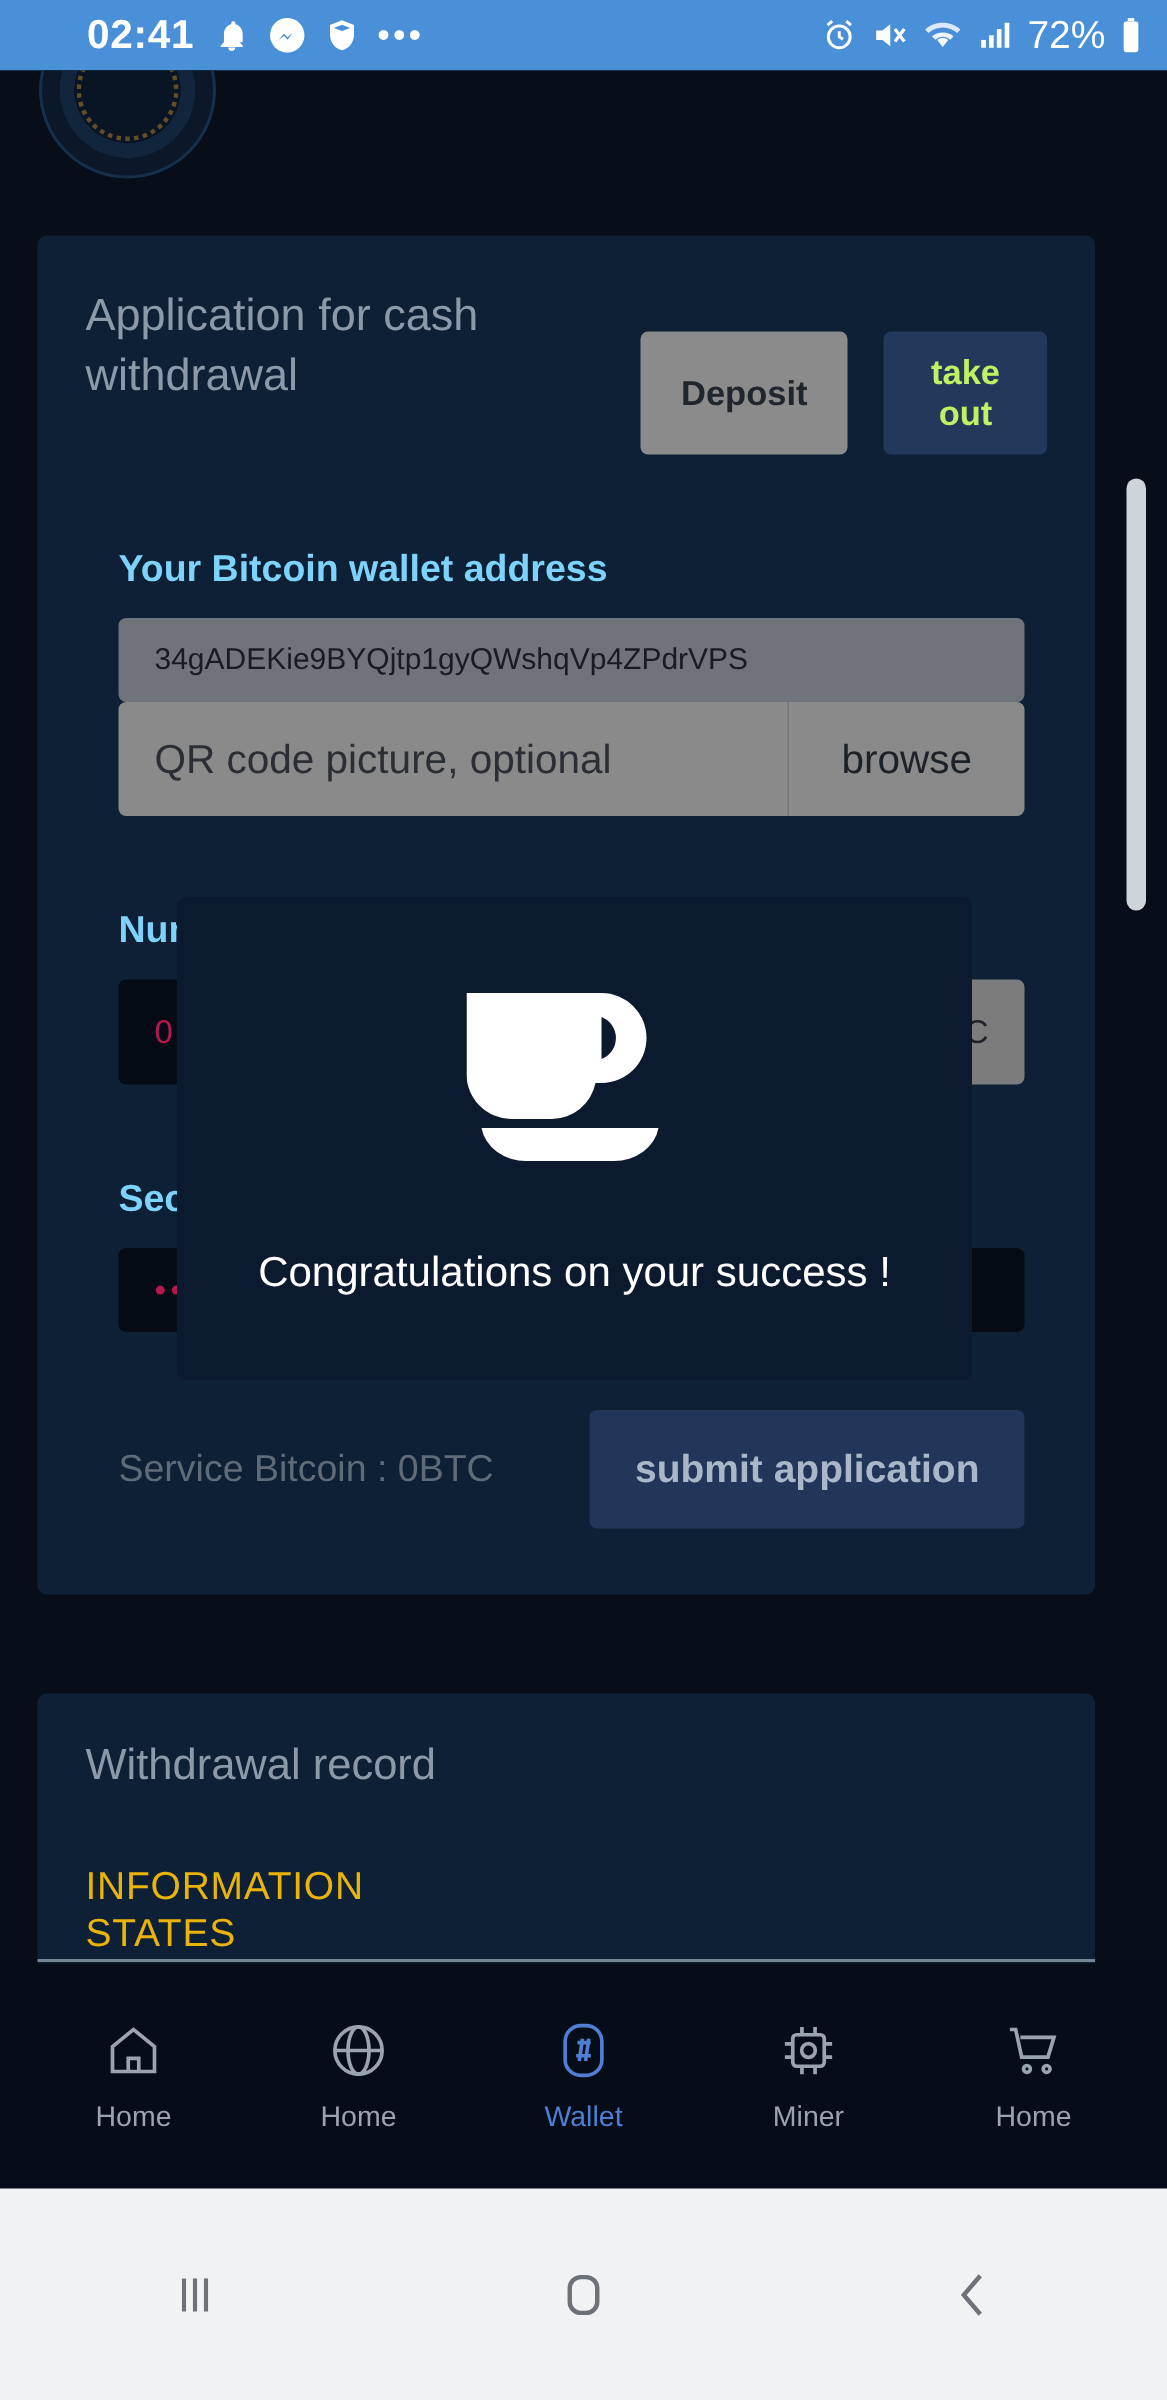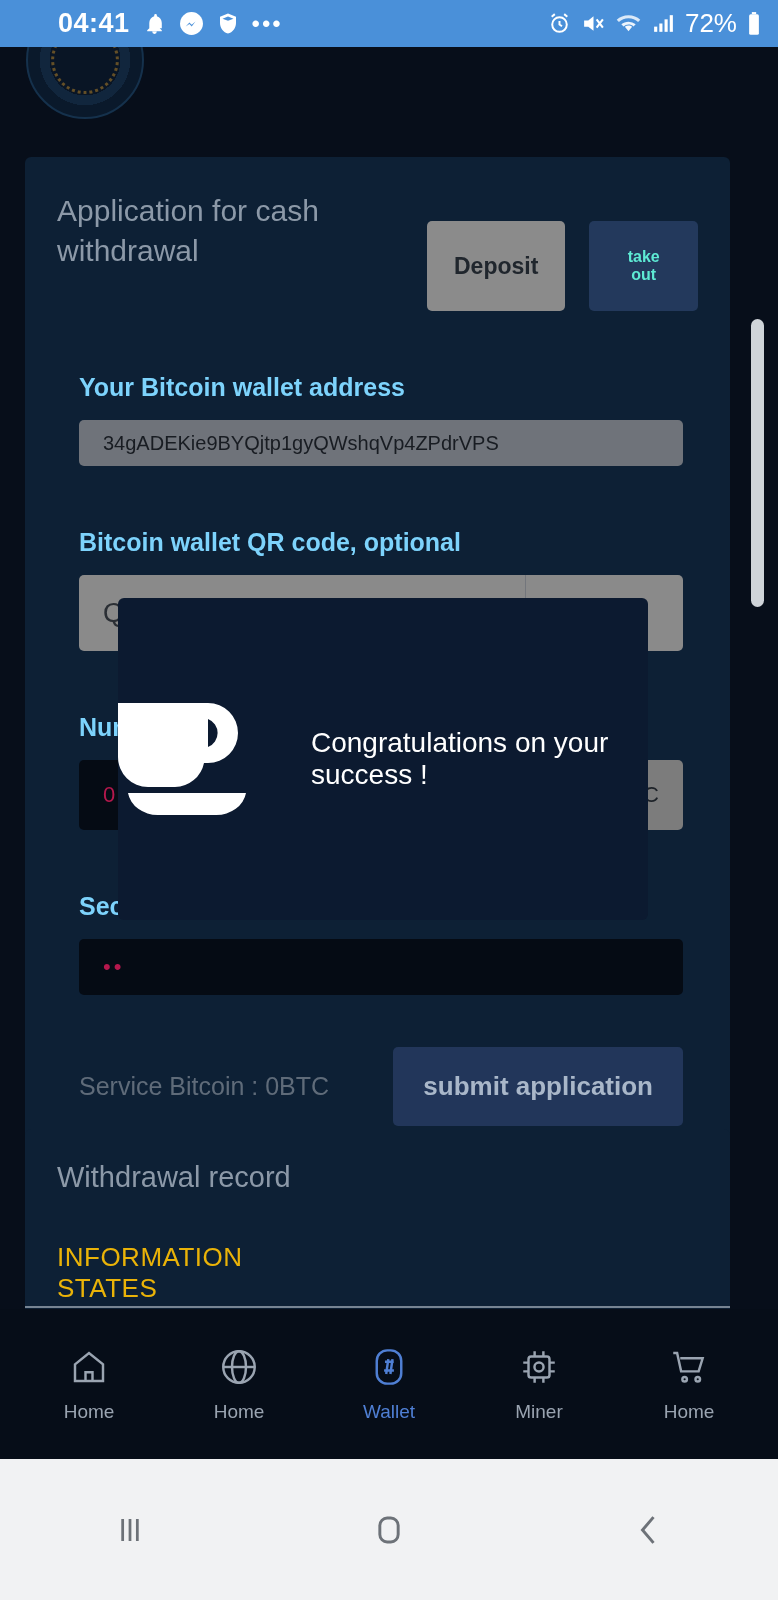--- a/index.html
+++ b/index.html
@@ -60,31 +60,31 @@
   }
   .card-title {
     font-size: 30px; color: #8c99a8; line-height: 1.32; max-width: 370px; font-weight: 400;
   }
   .head-btns { margin-left: auto; display: flex; gap: 24px; padding-top: 30px; }
   .btn-deposit {
     background: #8b8b8b; color: #20262d; font-size: 23px; font-weight: 700;
     border: none; border-radius: 5px; padding: 15px 27px; cursor: pointer;
   }
   .btn-takeout {
-    background: #23395c; color: #5eead4; font-size: 16px; font-weight: 700;
-    border: none; border-radius: 5px; padding: 27px 25px; cursor: pointer;
+    background: #23395c; color: #bef264; font-size: 23px; font-weight: 700;
+    border: none; border-radius: 5px; padding: 14px 25px; cursor: pointer;
   }
 
   .form { padding: 0 47px 0 54px; }
   .field-label {
     font-size: 25px; font-weight: 700; color: #7dd3fc;
     margin-top: 62px; margin-bottom: 18px;
   }
   .input-box {
-    background: #6f737a; border-radius: 5px; height: 46px;
+    background: #6f737a; border-radius: 5px; height: 56px;
     display: flex; align-items: center; padding: 0 24px;
     font-size: 20px; color: #181c22;
     overflow: hidden; white-space: nowrap;
   }
   .file-row {
     background: #8a8a8a; border-radius: 5px; height: 76px;
     display: flex; align-items: center; overflow: hidden;
   }
   .file-name { flex: 1; padding: 0 24px; font-size: 27px; color: #2b2f35; }
   .file-browse {
@@ -151,42 +151,42 @@
   
   .scrollbar {
     position: absolute; right: 14px; top: 272px; width: 13px; height: 288px;
     background: #cfd4d9; border-radius: 7px;
   }
 
   
   .modal {
     position: absolute; left: 118px; top: 551px; width: 530px; height: 322px;
     background: #0c1a30; border-radius: 6px;
-    display: flex; flex-direction: row; align-items: center;
+    display: flex; flex-direction: column; align-items: center;
     justify-content: center; gap: 49px;
     z-index: 20;
   }
   .modal-text { font-size: 28px; color: #ffffff; }
 
   
   .androidnav {
     position: absolute; left: 0; bottom: 0; width: 778px; height: 141px;
     background: #f1f2f3;
     display: flex; align-items: center; justify-content: space-around;
   }
   .androidnav .an-btn { cursor: pointer; display: flex; align-items: center; justify-content: center; width: 120px; height: 100%; }
 </style>
 </head>
 <body>
 
 <div class="screen">
 
   <div class="statusbar">
     <div class="sb-left">
-      <span class="sb-time">04:41</span>
+      <span class="sb-time">02:41</span>
       <span class="sb-ico">
         <svg width="25" height="25" viewBox="0 0 24 24" fill="#fff">
             <path d="M12 22a2.2 2.2 0 0 0 2.2-2.2H9.8A2.2 2.2 0 0 0 12 22zm7-5.5v-5c0-3.2-1.8-5.8-4.7-6.5v-.7a1.3 1.3 0 1 0-2.6 0v.7C8.8 5.7 7 8.3 7 11.5v5L5 18.5v1h14v-1l-2-2z"></path>
           </svg>
       </span>
       <span class="sb-ico">
         <svg width="25" height="25" viewBox="0 0 24 24">
             <circle cx="12" cy="12" r="11" fill="#fff"></circle>
             <path d="M6.4 14.8 10 11l2.2 2.3L15.8 10l-3.6 4.8-2.2-2.3-3.6 2.3z" fill="#4a90d9"></path>
           </svg>
@@ -246,21 +246,20 @@
         <div class="head-btns">
           <button class="btn-deposit">Deposit</button>
           <button class="btn-takeout">take out</button>
         </div>
       </div>
 
       <div class="form">
         <div class="field-label">Your Bitcoin wallet address</div>
         <div class="input-box">34gADEKie9BYQjtp1gyQWshqVp4ZPdrVPS</div>
 
-        <div class="field-label">Bitcoin wallet QR code, optional</div>
         <div class="file-row">
           <div class="file-name">QR code picture, optional</div>
           <div class="file-browse">browse</div>
         </div>
 
         <div class="field-label">Number</div>
         <div class="amount-row">
           <div class="amount-input">0</div>
           <div class="amount-suffix">BTC</div>
         </div>

